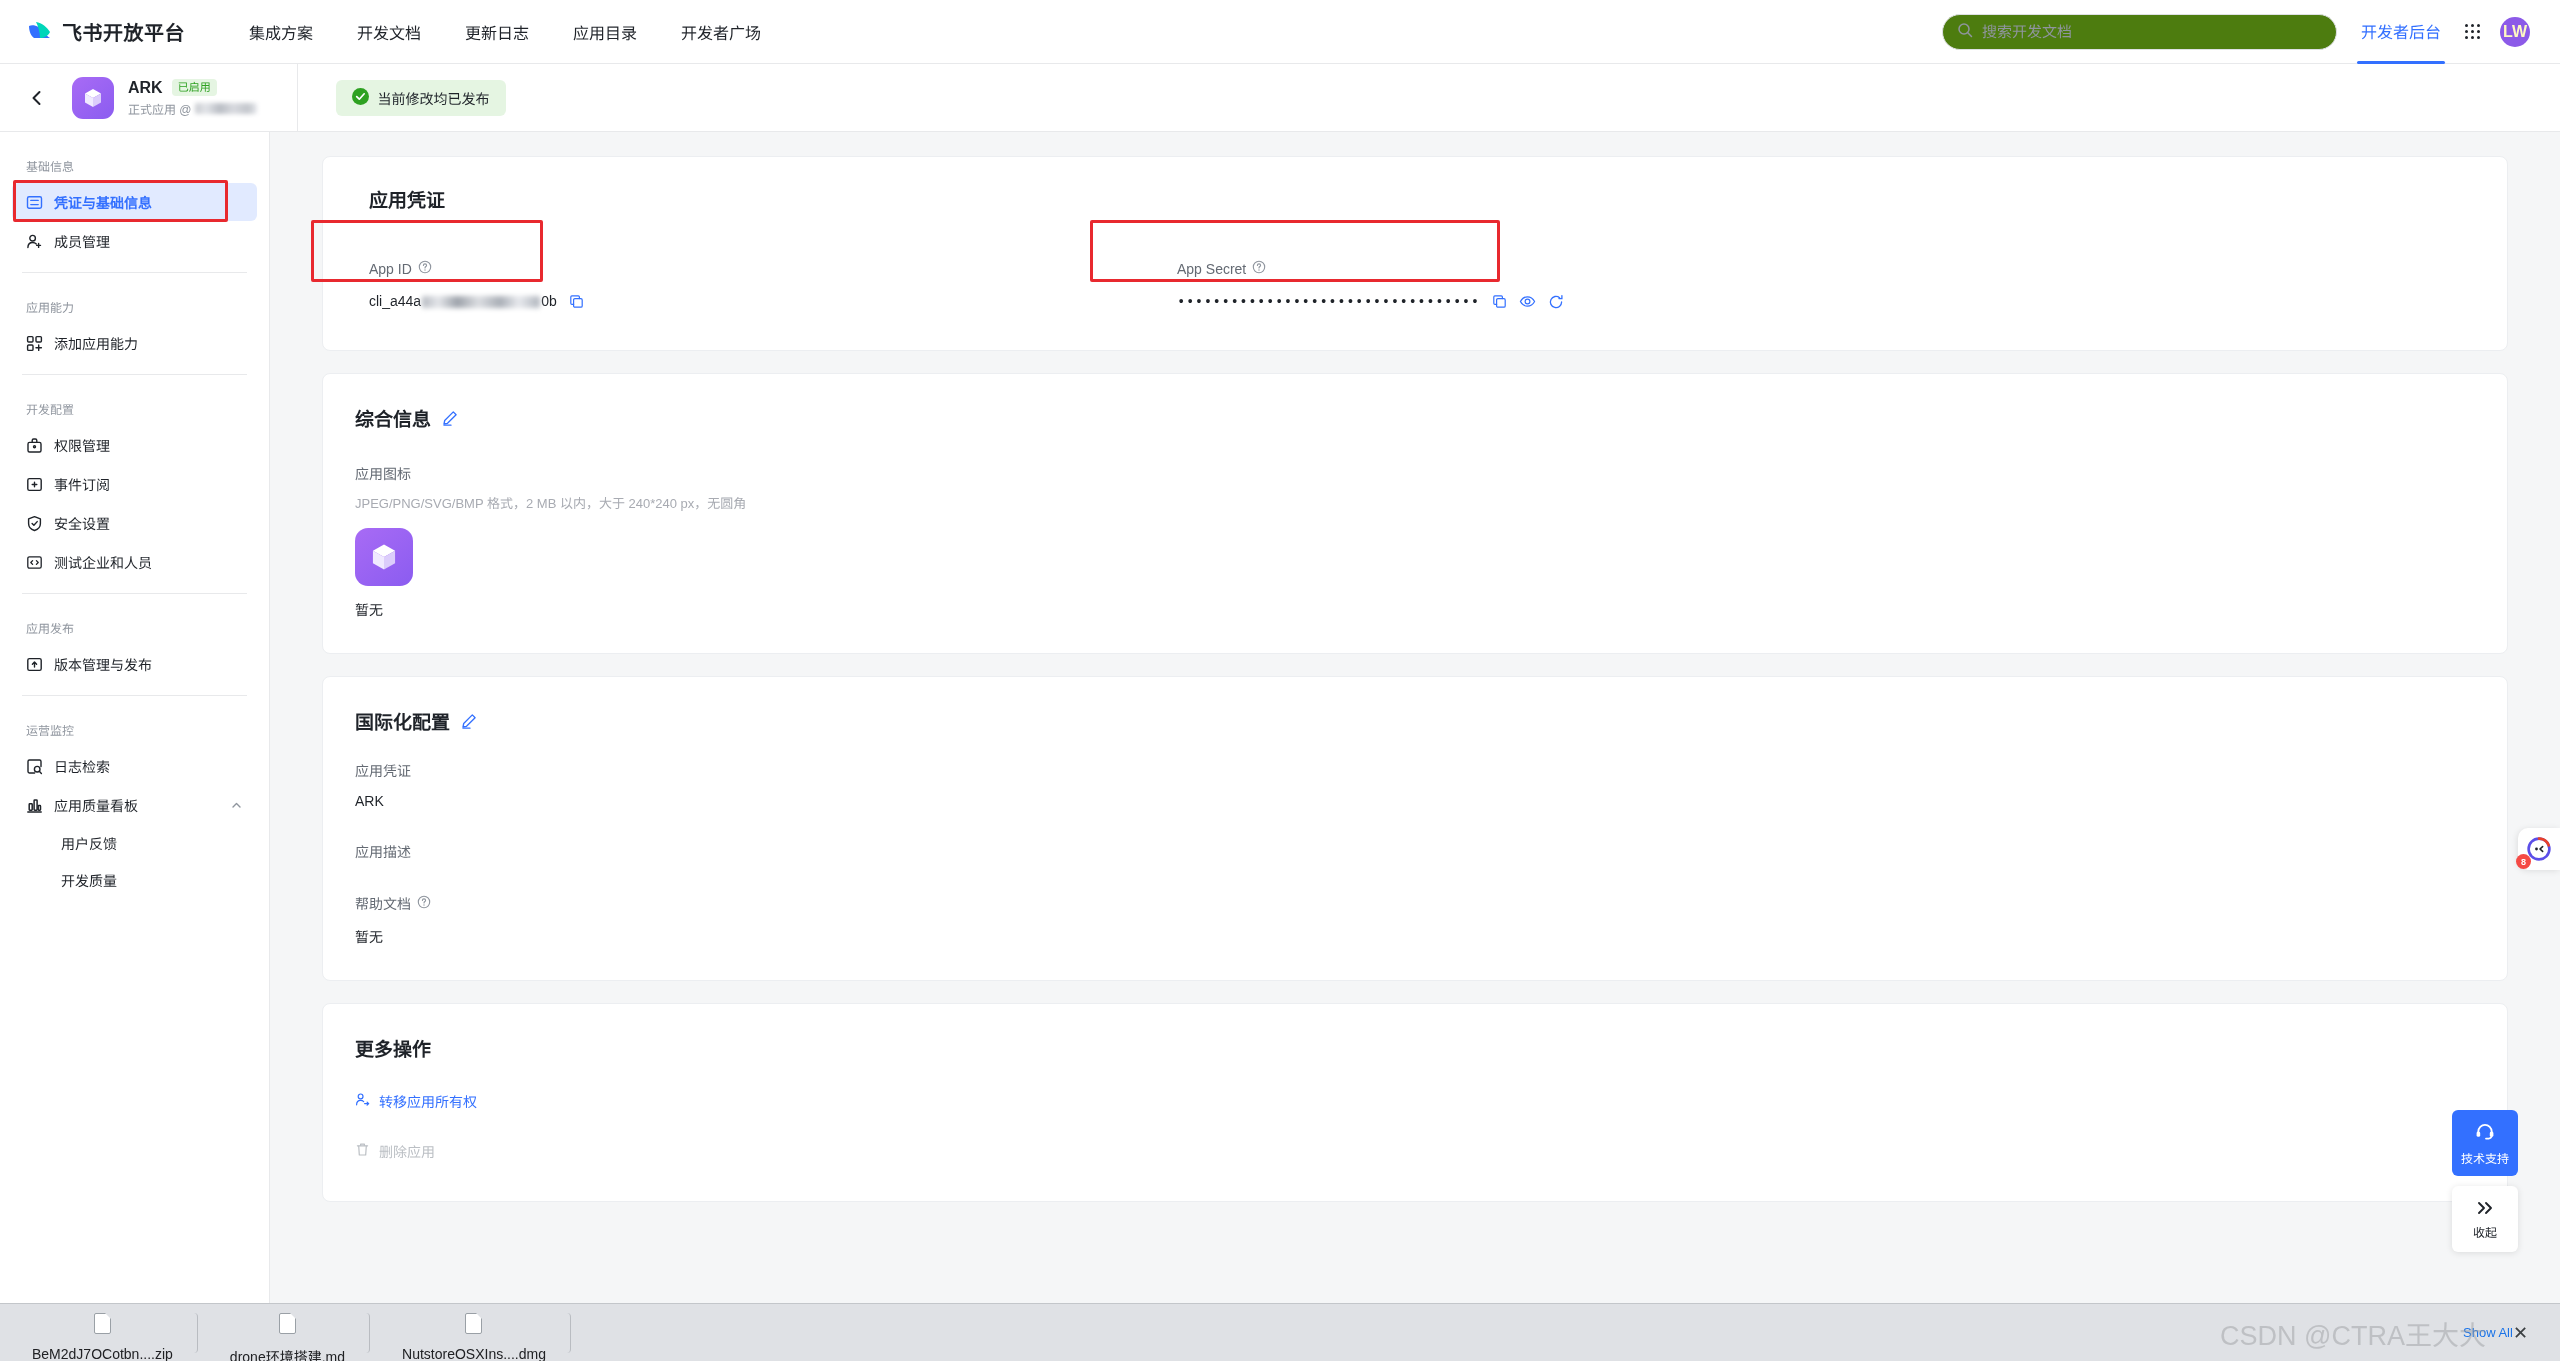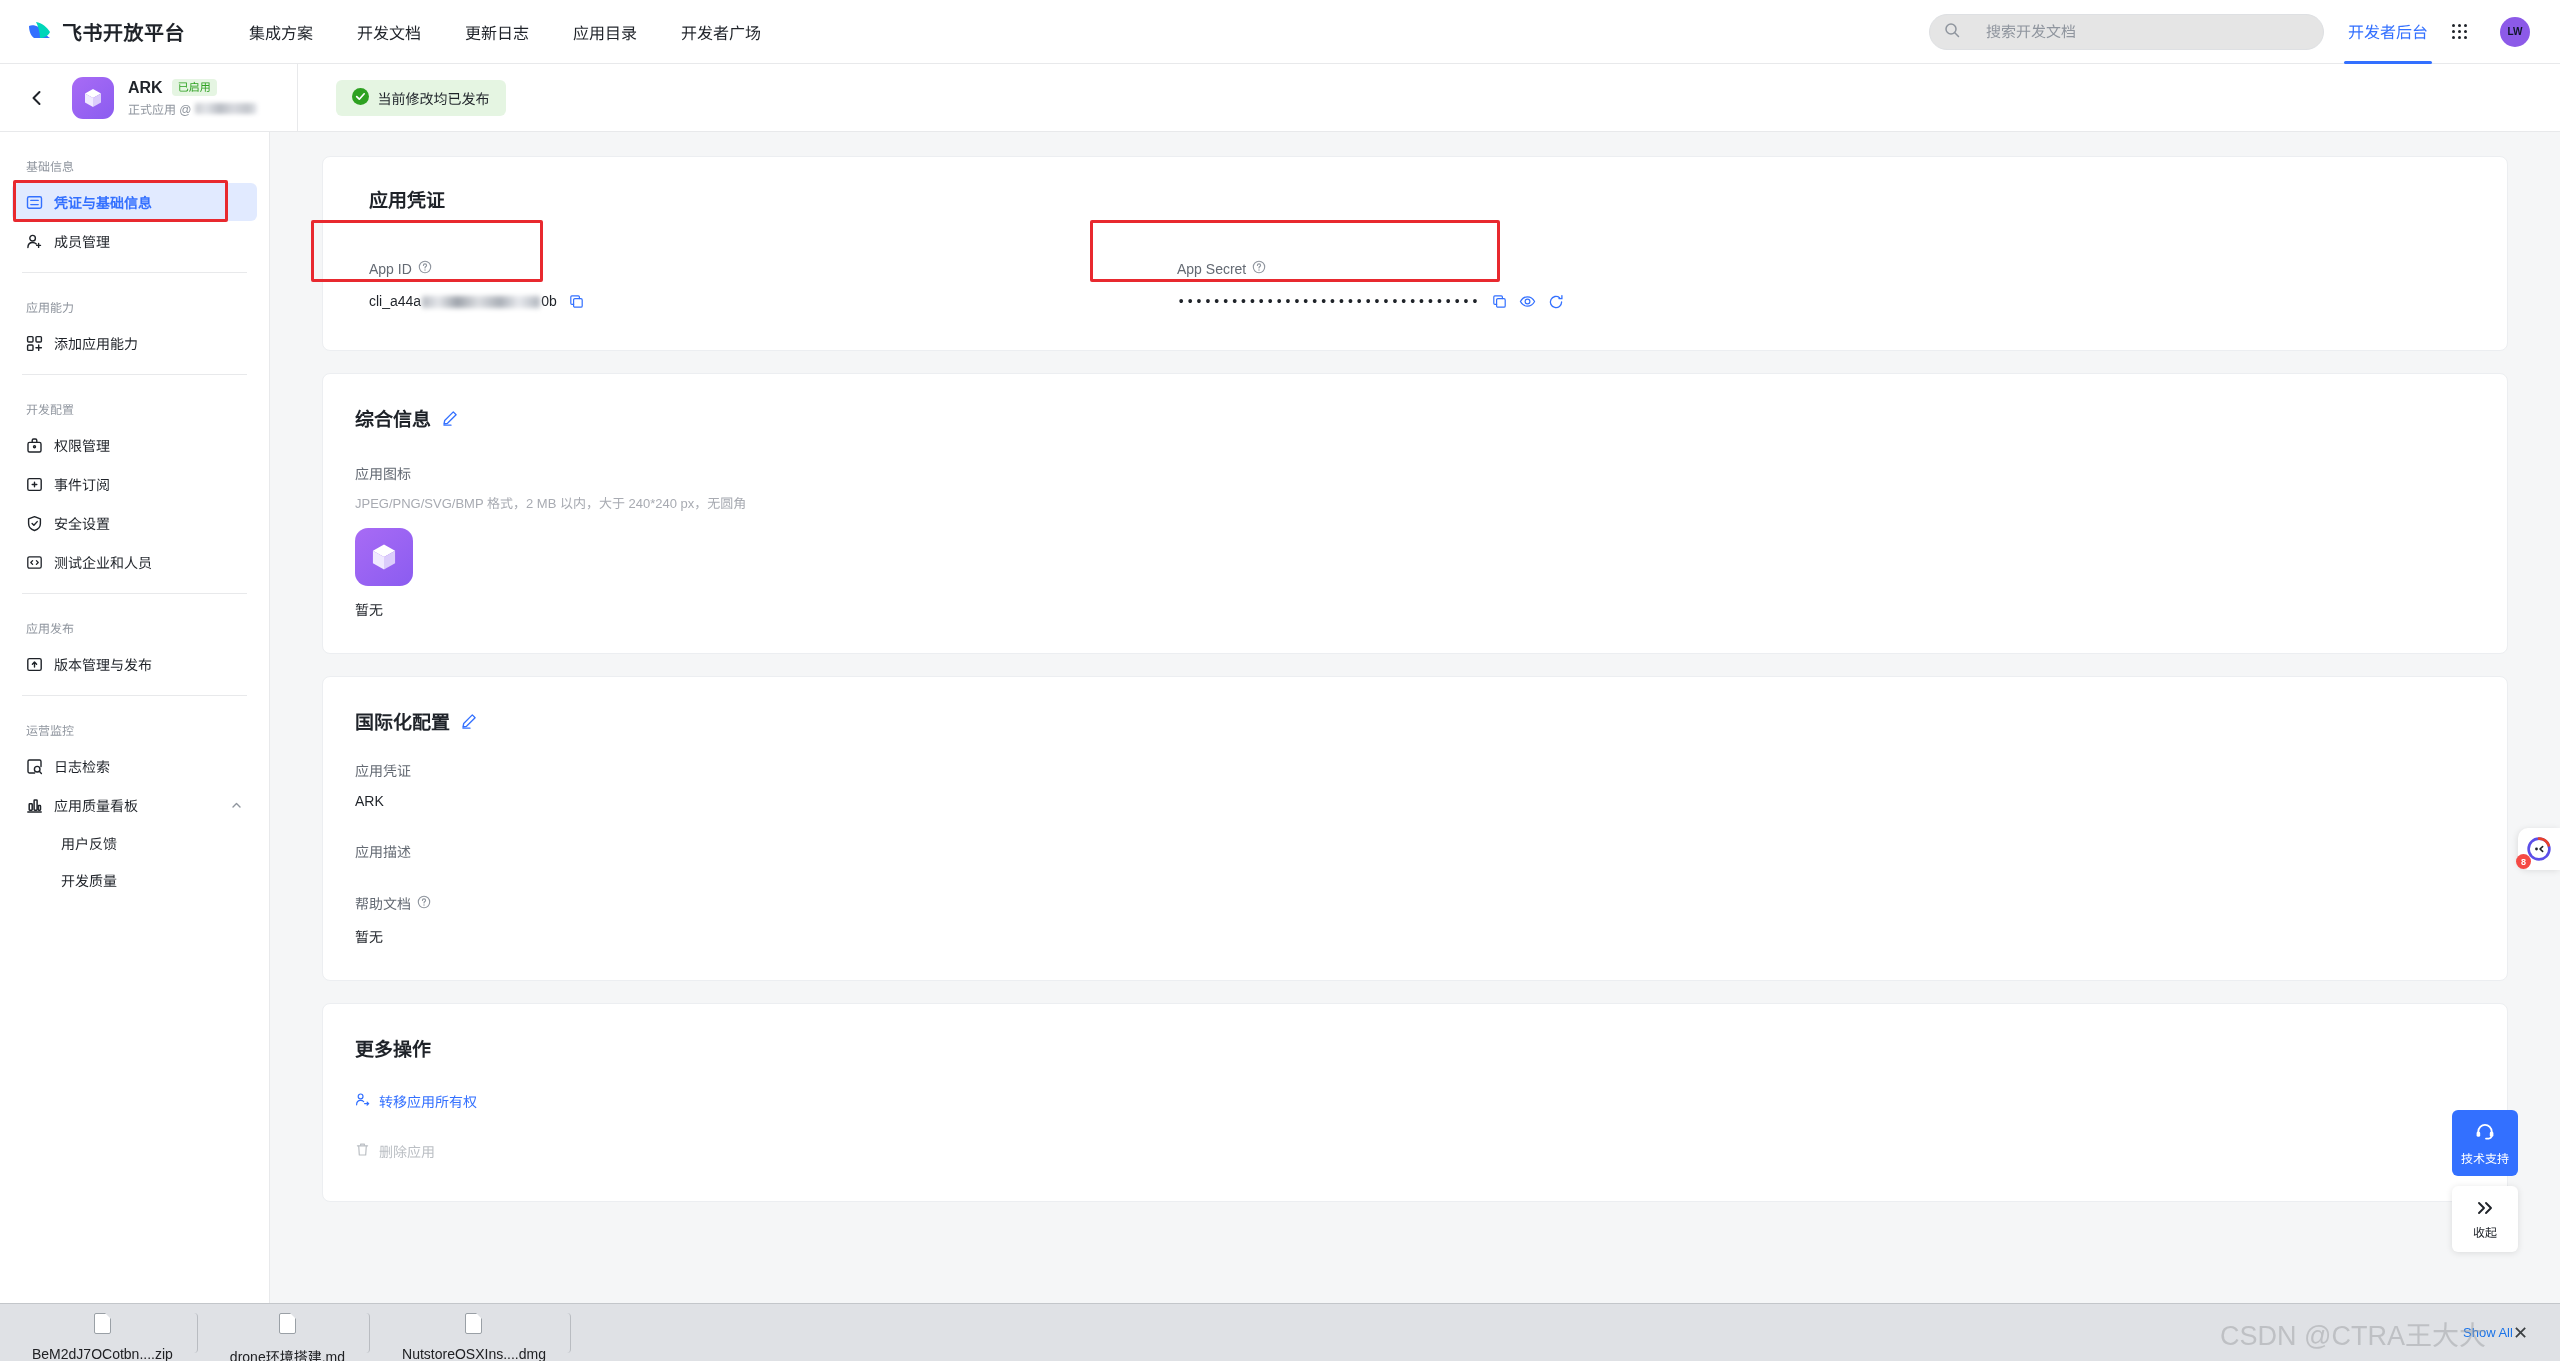--- a/index.html
+++ b/index.html
@@ -19,42 +19,42 @@
     display: flex; align-items: center; z-index: 40;
   }
   .brand { display: flex; align-items: center; margin-left: 26px; gap: 9px; }
   .brand-mark { width: 27px; height: 27px; position: relative; }
   .brand-name { font-size: 20px; font-weight: 700; color: #1f2329; letter-spacing: .5px; }
   .nav-links { display: flex; align-items: center; margin-left: 64px; gap: 44px; }
   .nav-link { font-size: 16px; color: #1f2329; cursor: pointer; white-space: nowrap; }
   .nav-right { margin-left: auto; display: flex; align-items: center; gap: 20px; margin-right: 30px; }
   .search-box {
     width: 395px; height: 36px; border: 1px solid #dee0e3; border-radius: 18px;
-    display: flex; align-items: center; padding: 0 14px; gap: 26px; background: #e5e5e5;
+    display: flex; align-items: center; padding: 0 14px; gap: 9px; background: #4d7c0f;
   }
   .search-box input {
     border: none; outline: none; font-size: 15px; color: #1f2329;
     background: transparent; width: 100%;
     font-family: "Liberation Sans", "DejaVu Sans", sans-serif;
   }
   .search-box input::placeholder { color: #8f959e; }
   .dev-console {
     position: relative; font-size: 16px; color: #3370ff; cursor: pointer;
     padding: 20px 4px 21px; white-space: nowrap;
   }
   .dev-console::after {
     content: ""; position: absolute; left: 0; right: 0; bottom: 0;
     height: 3px; background: #3370ff; border-radius: 2px;
   }
   .grid-icon { display: grid; grid-template-columns: repeat(3, 3px); gap: 3px; cursor: pointer; }
   .grid-icon i { width: 3px; height: 3px; background: #1f2329; border-radius: 50%; display: block; }
   .avatar {
     width: 30px; height: 30px; border-radius: 50%; background: #8c5ae8;
-    color: #0f172a; font-size: 10px; font-weight: 600;
-    display: flex; align-items: center; justify-content: center; cursor: pointer; margin-left: 13px;
+    color: #fef9c3; font-size: 16px; font-weight: 600;
+    display: flex; align-items: center; justify-content: center; cursor: pointer;
   }
 
   
   .appbar {
     position: absolute; left: 0; top: 64px; width: 2560px; height: 68px;
     background: #fff; border-bottom: 1px solid #e8e9eb;
     display: flex; align-items: center; z-index: 30;
   }
   .back-arrow {
     margin-left: 24px; width: 26px; height: 26px; cursor: pointer;

